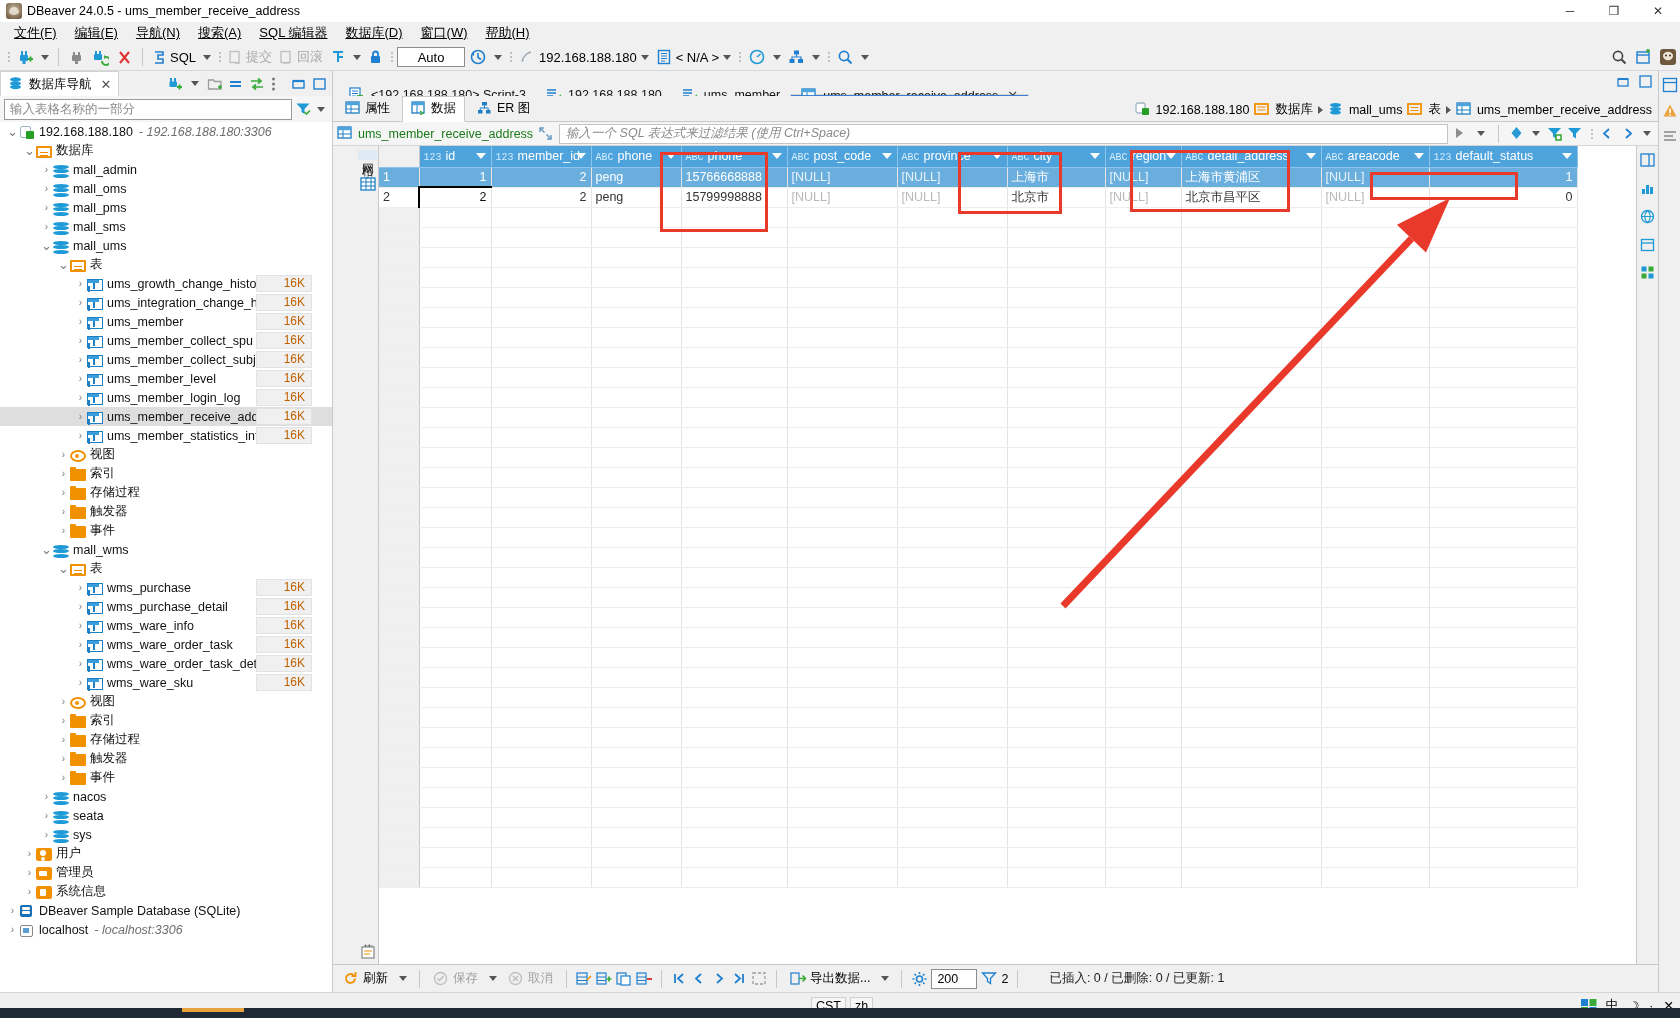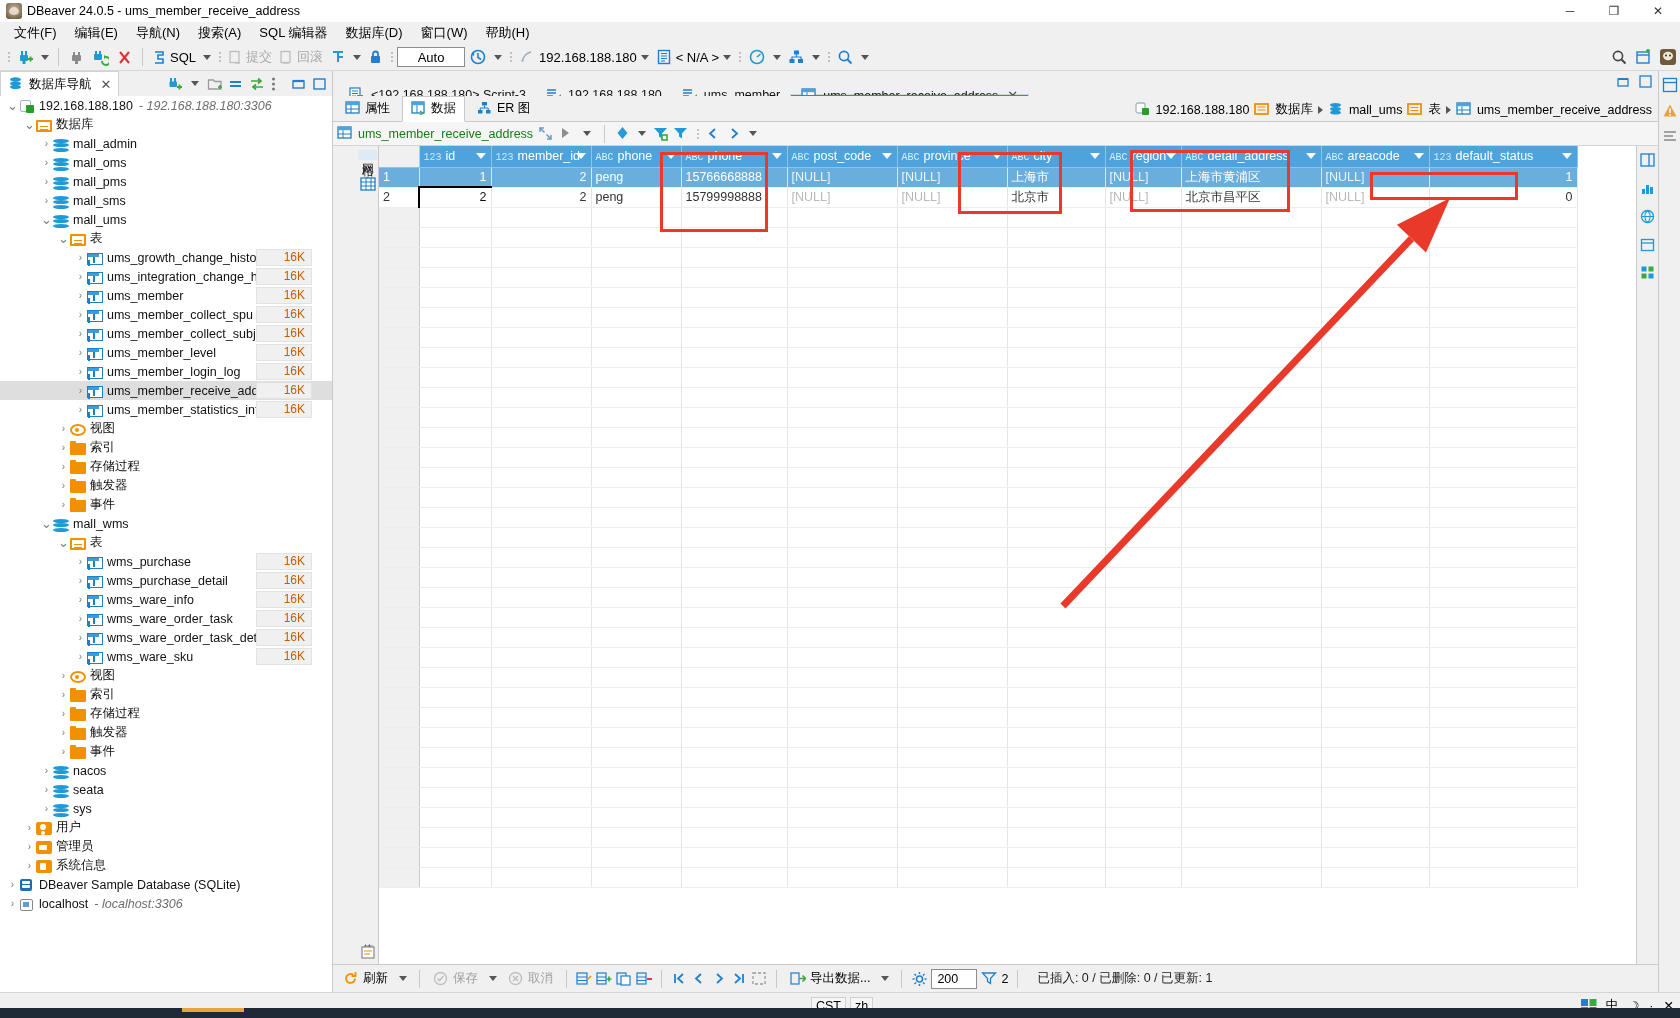--- a/index.html
+++ b/index.html
@@ -25,21 +25,21 @@
     display:inline-block; position: relative;
   }
   .titlebar .appicon::after{
     content:""; position:absolute; left:3px; top:4px; width:10px; height:8px;
     border-radius: 50%/60% 60% 40% 40%; background:#f2ece1; opacity:.75;
   }
   .win-buttons { position: absolute; right: 0; top: 0; height: 22px; display: flex; }
   .win-btn { width: 44px; height: 22px; display: flex; align-items: center; justify-content: center; font-size: 12px; color: #333; }
 
   
-  .menubar { height: 22px; background: #f0f0f0; display: flex; align-items: center; padding-left: 5px; flex: 0 0 22px; }
+  .menubar { height: 22px; background: #f0f0f0; display: flex; align-items: center; padding-left: 5px; flex: 0 0 22px; text-decoration: underline; }
   .menubar .mi { padding: 2px 9px; font-size: 13px; white-space: nowrap; }
 
   
   .toolbar {
     height: 27px; background: #f0f0f0; display: flex; align-items: center;
     border-bottom: 1px solid #d8d8d8; flex: 0 0 27px; padding-left: 4px; gap: 1px;
   }
   .tb-item { height: 24px; display: flex; align-items: center; padding: 0 3px; gap: 3px; }
   .tb-sep { width: 1px; height: 18px; background: #c8c8c8; margin: 0 5px; }
   .tb-dots { width: 5px; height: 18px; display:flex; flex-direction:column; justify-content:center; align-items:center; gap:2px; margin:0 2px;}
@@ -176,21 +176,21 @@
   .global-right { width: 22px; flex: 0 0 22px; background:#f0f0f0; border-left:1px solid #c9c9c9; display:flex; flex-direction:column; align-items:center; padding-top:6px; gap:10px; }
 
   
   .gridbottom {
     height: 28px; flex: 0 0 28px; display: flex; align-items: center; gap: 4px;
     background: #f0f0f0; border-top: 1px solid #c9c9c9; padding: 0 6px; font-size: 12.5px;
   }
   .gb-btn { display: flex; align-items: center; gap: 4px; padding: 2px 4px; justify-content: flex-end; }
   .gb-btn.dim { color: #a0a0a0; }
   .gb-num { border: 1px solid #8d8d8d; background: #fff; height: 20px; width: 46px; display: flex; align-items: center; padding: 0 5px; }
-  .gb-status { margin-left: 10px; color: #222; }
+  .gb-status { margin-left: 22px; color: #222; }
 
   
   .statusbar {
     height: 26px; flex: 0 0 26px; background: #f0f0f0; border-top: 1px solid #d4d4d4;
     display: flex; align-items: center; font-size: 12.5px; position: relative;
   }
   .sb-cell { border: 1px solid #d0d0d0; padding: 1px 4px; margin-left: 4px; background: #f6f6f6; }
   .sb-right { position: absolute; right: 6px; display: flex; align-items: center; gap: 10px; }
 
   
@@ -451,20 +451,30 @@
               </svg>
           </span>
           <span class="icon16">
             <svg width="16" height="16" viewBox="0 0 16 16">
                 <rect x="2" y="3" width="11" height="10" fill="none" stroke="#1f7fd0" stroke-width="1.4"></rect>
               </svg>
           </span>
         </div>
       </div>
 
+      <div class="nav-search">
+        <input placeholder="输入表格名称的一部分" style="">
+        <span class="icon16">
+          <svg width="16" height="16" viewBox="0 0 16 16">
+              <path d="M1.5 2.5 h13 l-5 5.5 v5 l-3 -2 v-3 z" fill="#1f9ad6"></path>
+              <path d="M9.5 11 l2 2 3.5 -3.5" stroke="#3aab3a" stroke-width="1.7" fill="none"></path>
+            </svg>
+        </span>
+        <span class="caret"></span>
+      </div>
 
       <div class="nav-tree" id="tree-container">
           <div class="trow" style="padding-left: 6px;">
             <span class="twist" style="font-size: 13px; line-height: 8px;">⌄</span>
             <span class="tico ic-conn"></span>
             <span class="tlabel">192.168.188.180</span>
             <span class="tsub">- 192.168.188.180:3306</span>
           </div>
           <div class="trow" style="padding-left: 23px;">
             <span class="twist" style="font-size: 13px; line-height: 8px;">⌄</span>
@@ -814,20 +824,21 @@
               <path d="M6 4.2 v7.8 M1 8 h13" stroke="#1d7fc4" stroke-width="1"></path>
             </svg>
         </span>
         <span style="color:#1a7a1a;font-size:12.5px;">ums_member_receive_address</span>
         <span class="icon16">
           <svg width="15" height="15" viewBox="0 0 15 15">
               <path d="M2 6 v-4 h4 M13 9 v4 h-4" stroke="#6a9cc4" stroke-width="1.5" fill="none"></path>
               <path d="M2 2 l4.5 4.5 M13 13 l-4.5 -4.5" stroke="#6a9cc4" stroke-width="1.5"></path>
             </svg>
         </span>
+        <div class="fb-input">输入一个 SQL 表达式来过滤结果 (使用 Ctrl+Space)</div>
         <span class="icon16">
           <svg width="14" height="14" viewBox="0 0 14 14">
               <path d="M3 2 l7 5 -7 5 z" fill="#8d8d8d"></path>
             </svg>
         </span>
         <span class="caret"></span>
         <div class="tb-sep"></div>
         <div class="fb-tools">
           <span class="icon16">
             <svg width="15" height="15" viewBox="0 0 15 15">

